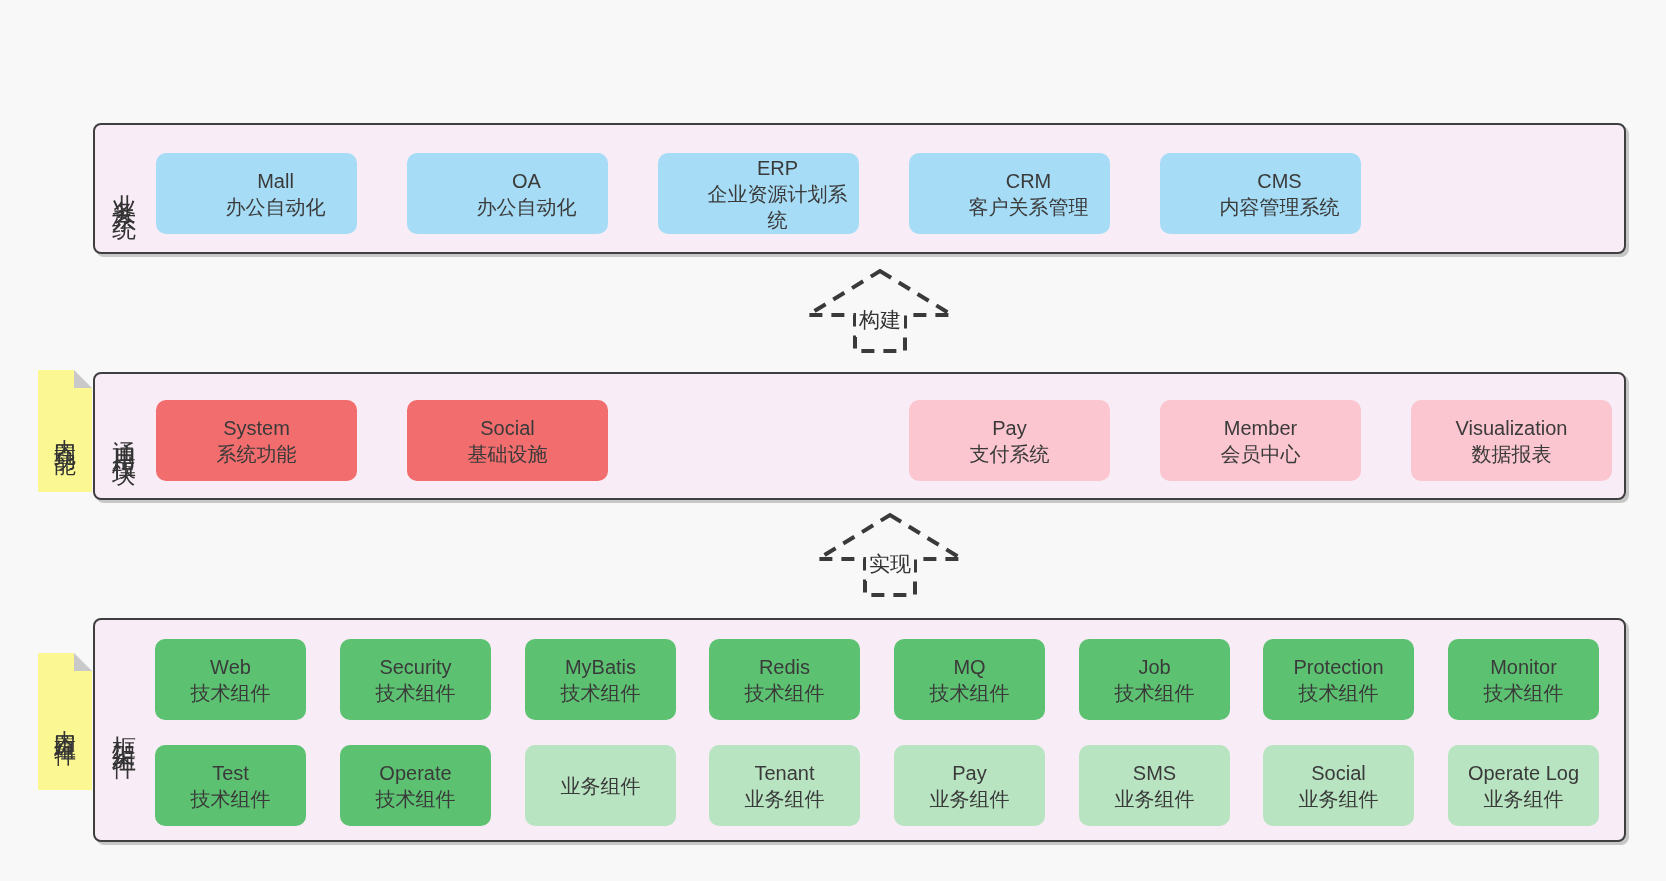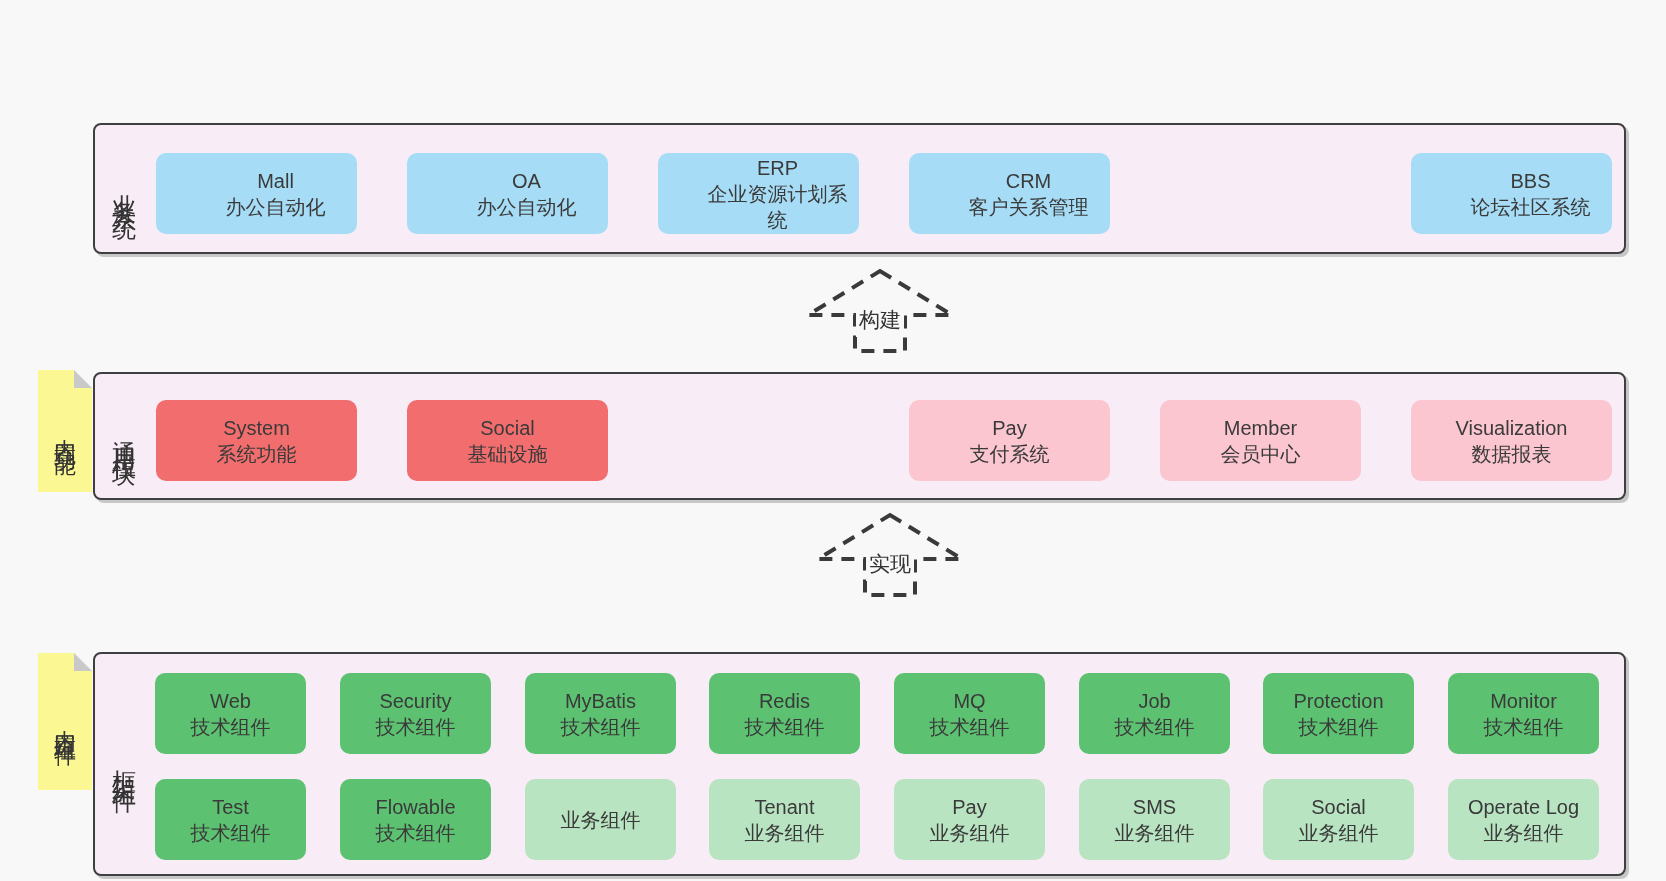--- a/index.html
+++ b/index.html
@@ -16,21 +16,21 @@
     position:absolute;
     left:93px;width:1533px;
     background:#f8edf6;
     border:2px solid #3f3f3f;
     border-radius:8px;
     box-shadow:3px 3px 0 rgba(110,110,110,.35);
     box-sizing:border-box;
   }
   .panel-1{top:123px;height:131px;}
   .panel-2{top:372px;height:128px;}
-  .panel-3{top:618px;height:224px;margin-top:34px;}
+  .panel-3{top:618px;height:224px;}
   .vlabel{
     position:absolute;left:13px;top:50%;
     transform:translateY(-50%);
     writing-mode:vertical-rl;text-orientation:upright;
     font-size:24px;letter-spacing:7px;color:#333;
     white-space:nowrap;
   }
   .box{
     position:absolute;
     width:201px;height:81px;
@@ -95,23 +95,23 @@
       <div class="cn">办公自动化</div>
     </div>
     <div class="box blue r1" style="left:563px">
       <div class="en">ERP</div>
       <div class="cn">企业资源计划系统</div>
     </div>
     <div class="box blue r1" style="left:814px">
       <div class="en">CRM</div>
       <div class="cn">客户关系管理</div>
     </div>
-    <div class="box blue r1" style="left:1316px">
-      <div class="en">BBS</div>
-      <div class="cn">论坛社区系统</div>
+    <div class="box blue r1" style="left:1065px">
+      <div class="en">CMS</div>
+      <div class="cn">内容管理系统</div>
     </div>
   </section>
 
   <div class="arrow arrow-1">
     <svg viewBox="0 0 150 86">
       <polygon points="75,3 147,47 100,47 100,83 50,83 50,47 3,47" fill="none" stroke="#3a3a3a" stroke-width="4" stroke-dasharray="13 9"></polygon>
     </svg>
     <div class="arrow-label">构建</div>
   </div>
 
@@ -182,21 +182,21 @@
     <div class="box small green g1" style="left:1353px">
       <div class="en">Monitor</div>
       <div class="cn">技术组件</div>
     </div>
 
     <div class="box small green g2" style="left:60px">
       <div class="en">Test</div>
       <div class="cn">技术组件</div>
     </div>
     <div class="box small green g2" style="left:245px">
-      <div class="en">Flowable</div>
+      <div class="en">Operate</div>
       <div class="cn">技术组件</div>
     </div>
     <div class="box small lgreen g2" style="left:430px">
       <div class="cn">业务组件</div>
     </div>
     <div class="box small lgreen g2" style="left:614px">
       <div class="en">Tenant</div>
       <div class="cn">业务组件</div>
     </div>
     <div class="box small lgreen g2" style="left:799px">

